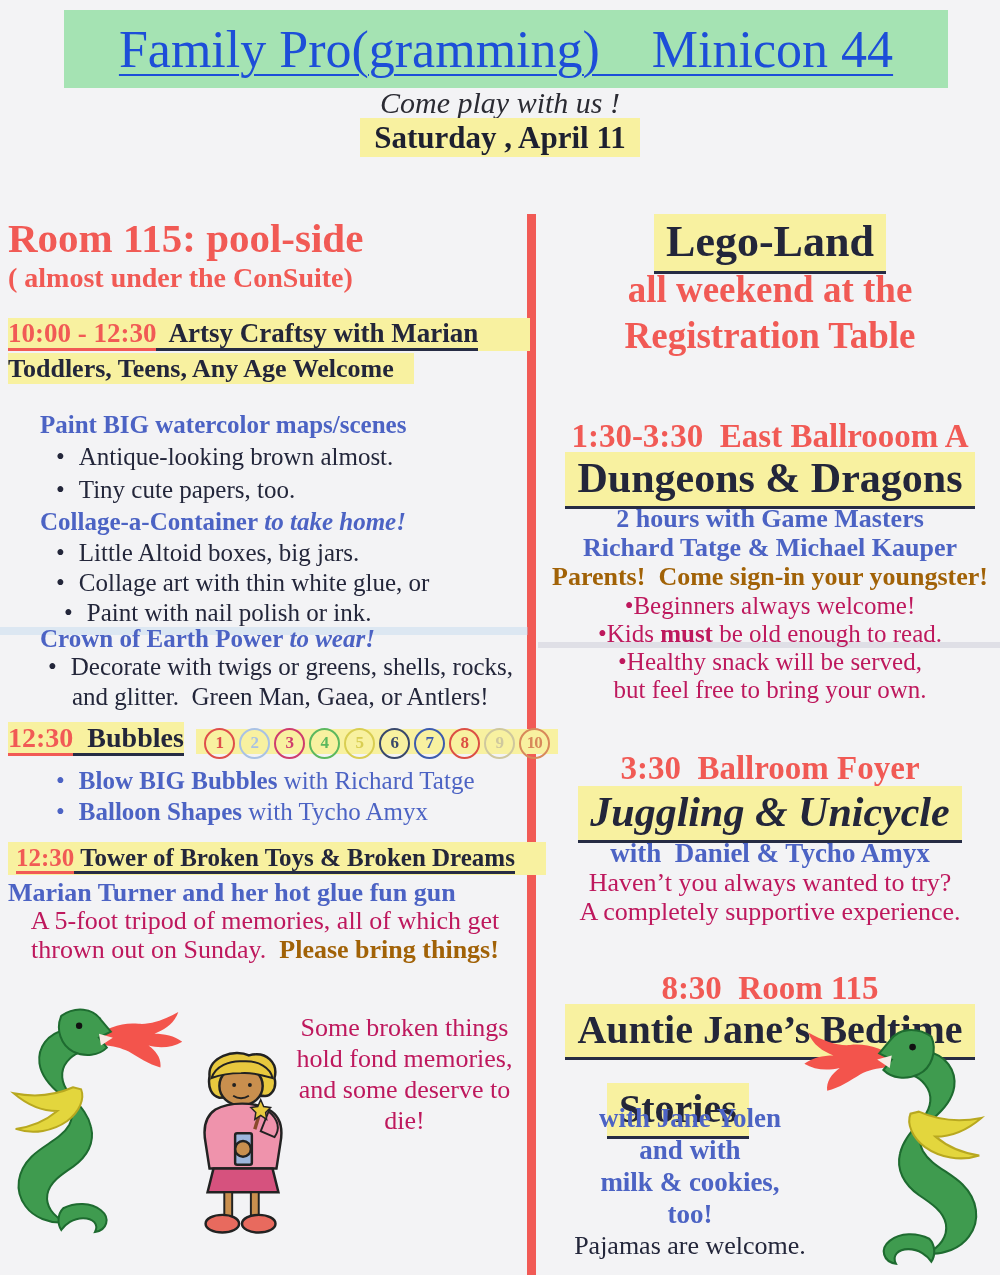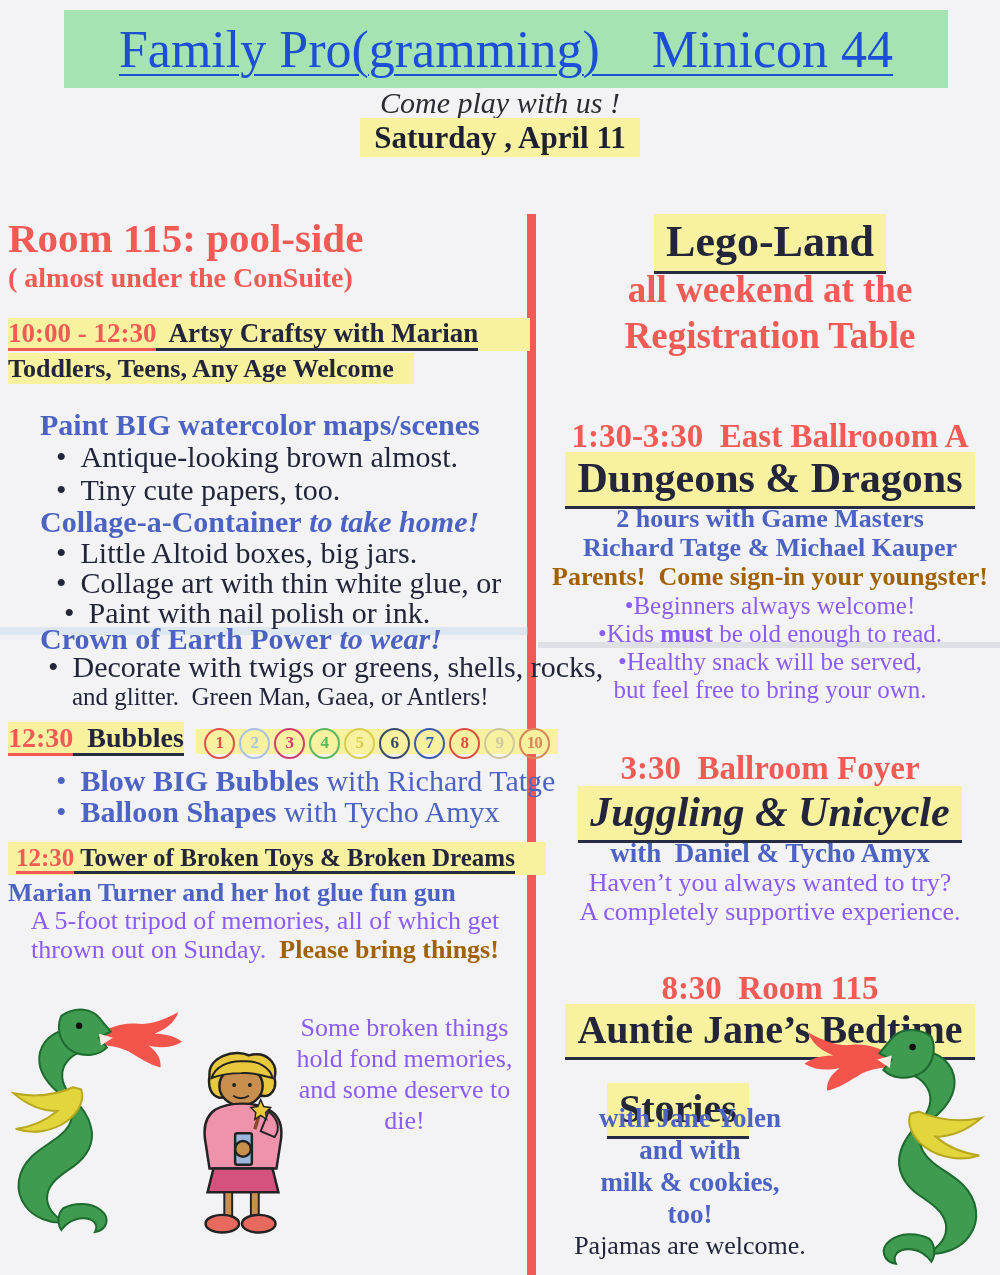--- a/index.html
+++ b/index.html
@@ -2,41 +2,41 @@
 <html><head>
 <meta charset="utf-8">
 <style>
   html,body{margin:0;padding:0;}
   #page{position:relative;width:1000px;height:1275px;background:#f3f3f5;
         font-family:"Liberation Serif","DejaVu Serif",serif;overflow:hidden;}
   .abs{position:absolute;}
   .pre{white-space:pre-wrap;}
   
   .salmon{color:#f15a55;}
-  .navy{color:#8b5cf6;}
+  .navy{color:#be185d;}
   .ink{color:#23263a;}
   .blue{color:#4c63c4;}
   .purple{color:#a16207;}
   .b{font-weight:bold;}
   .i{font-style:italic;}
   .hl{background:#f8f1a0;}
   
   #banner{left:64px;top:10px;width:884px;height:78px;background:#a5e3b3;
           display:flex;align-items:center;justify-content:center;}
   #banner .t{font-size:52px;color:#1d4ed8;text-decoration:underline;
              text-decoration-thickness:2px;text-underline-offset:7px;}
   #subtitle{left:0;top:86px;width:1000px;text-align:center;font-size:30px;color:#2b2b33;}
   #dateline{left:0;top:120px;width:1000px;text-align:center;}
   #dateline span{font-size:31px;color:#1d2030;padding:2px 14px;}
   
   .lc{left:8px;width:522px;}
   .u-red{border-bottom:3px solid #f15a55;}
   .u-navy{border-bottom:3px solid #262c44;}
   .bullet-dot::before{content:"•";margin-right:14px;}
-  .body-line{font-size:30px;line-height:30px;}
+  .body-line{font-size:25px;line-height:30px;}
   .circle{display:inline-flex;align-items:center;justify-content:center;
           width:27px;height:27px;border-radius:50%;border:2px solid;
           font-size:17px;font-weight:bold;margin:0 2px;vertical-align:middle;
           letter-spacing:-1px;}
   
   .rc{left:545px;width:450px;text-align:center;}
   .hl-title{display:inline-block;padding:2px 12px 4px;border-bottom:3px solid #262c44;}
   #divider{left:527px;top:214px;width:9px;height:1061px;background:#f15a55;}
   .crease{pointer-events:none;}
   svg{display:block;}

